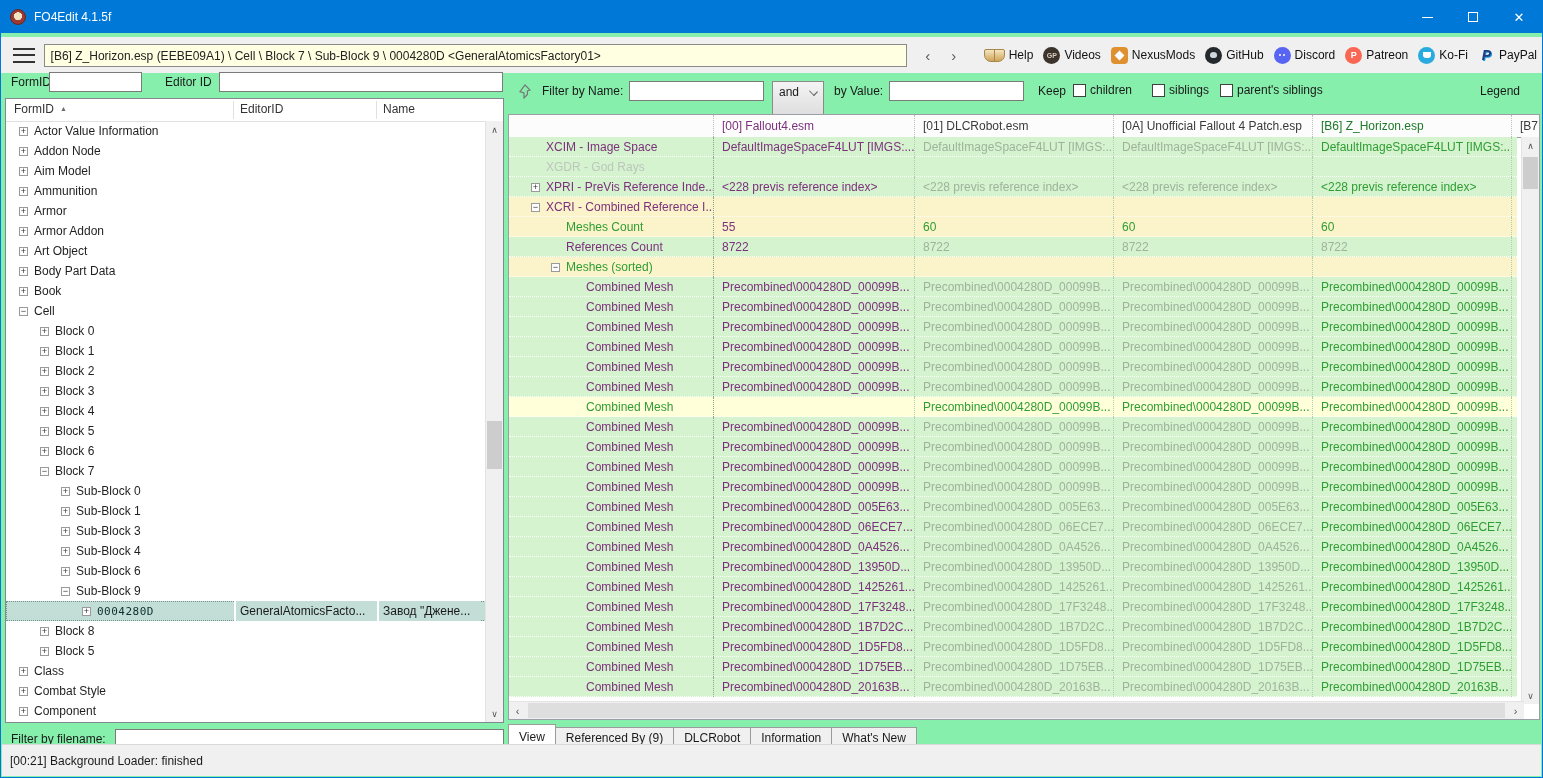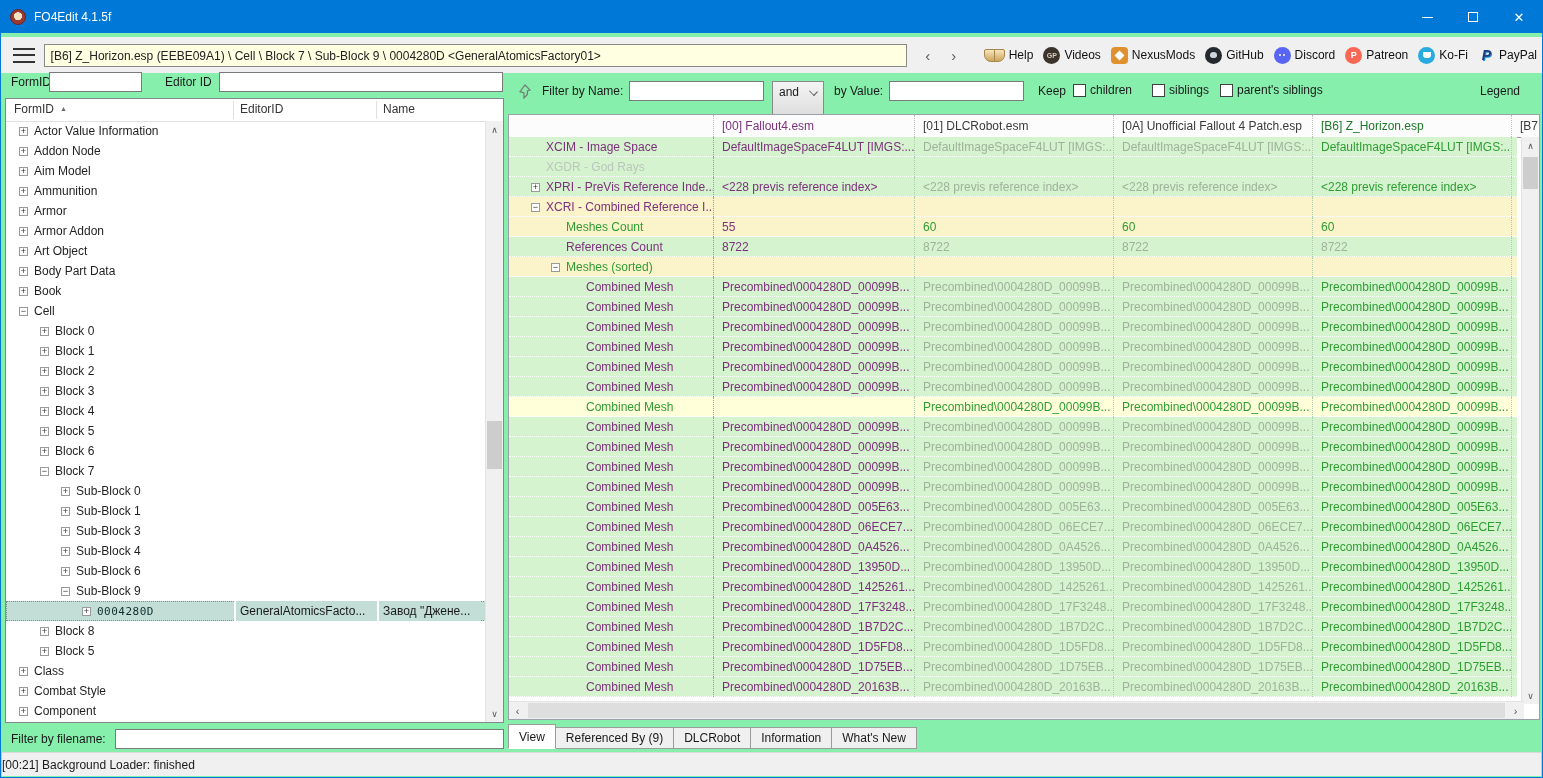--- a/index.html
+++ b/index.html
@@ -126,22 +126,22 @@
   .grid-hsb{left:0;bottom:0;width:1015px;border-top:1px solid #e3e3e3;}
 
   
   .tabs{position:absolute;left:507px;top:722px;height:26px;display:flex;align-items:flex-end;}
   .tab{height:22px;line-height:21px;padding:0 10px;background:#f0f0f0;border:1px solid #9b9b9b;
     border-left:none;box-sizing:border-box;}
   .tab:first-child{border-left:1px solid #9b9b9b;}
   .tab.active{background:#fff;height:25px;line-height:24px;border-bottom:1px solid #fff;}
 
   
-  .statusbar{position:absolute;left:1px;right:1px;bottom:1px;height:24px;background:#f0f0f0;
-    border-top:1px solid #d9d9d9;display:flex;align-items:center;box-sizing:border-box;}
+  .statusbar{position:absolute;left:1px;right:1px;bottom:1px;height:32px;background:#f0f0f0;
+    border-top:1px solid #d9d9d9;display:flex;align-items:center;padding-left:8px;box-sizing:border-box;}
 </style>
 </head>
 <body>
 
 <div class="window">
 
   <div class="titlebar">
     <span class="app-icon"></span>
     <span class="title-text">FO4Edit 4.1.5f</span>
     <div class="win-controls">

